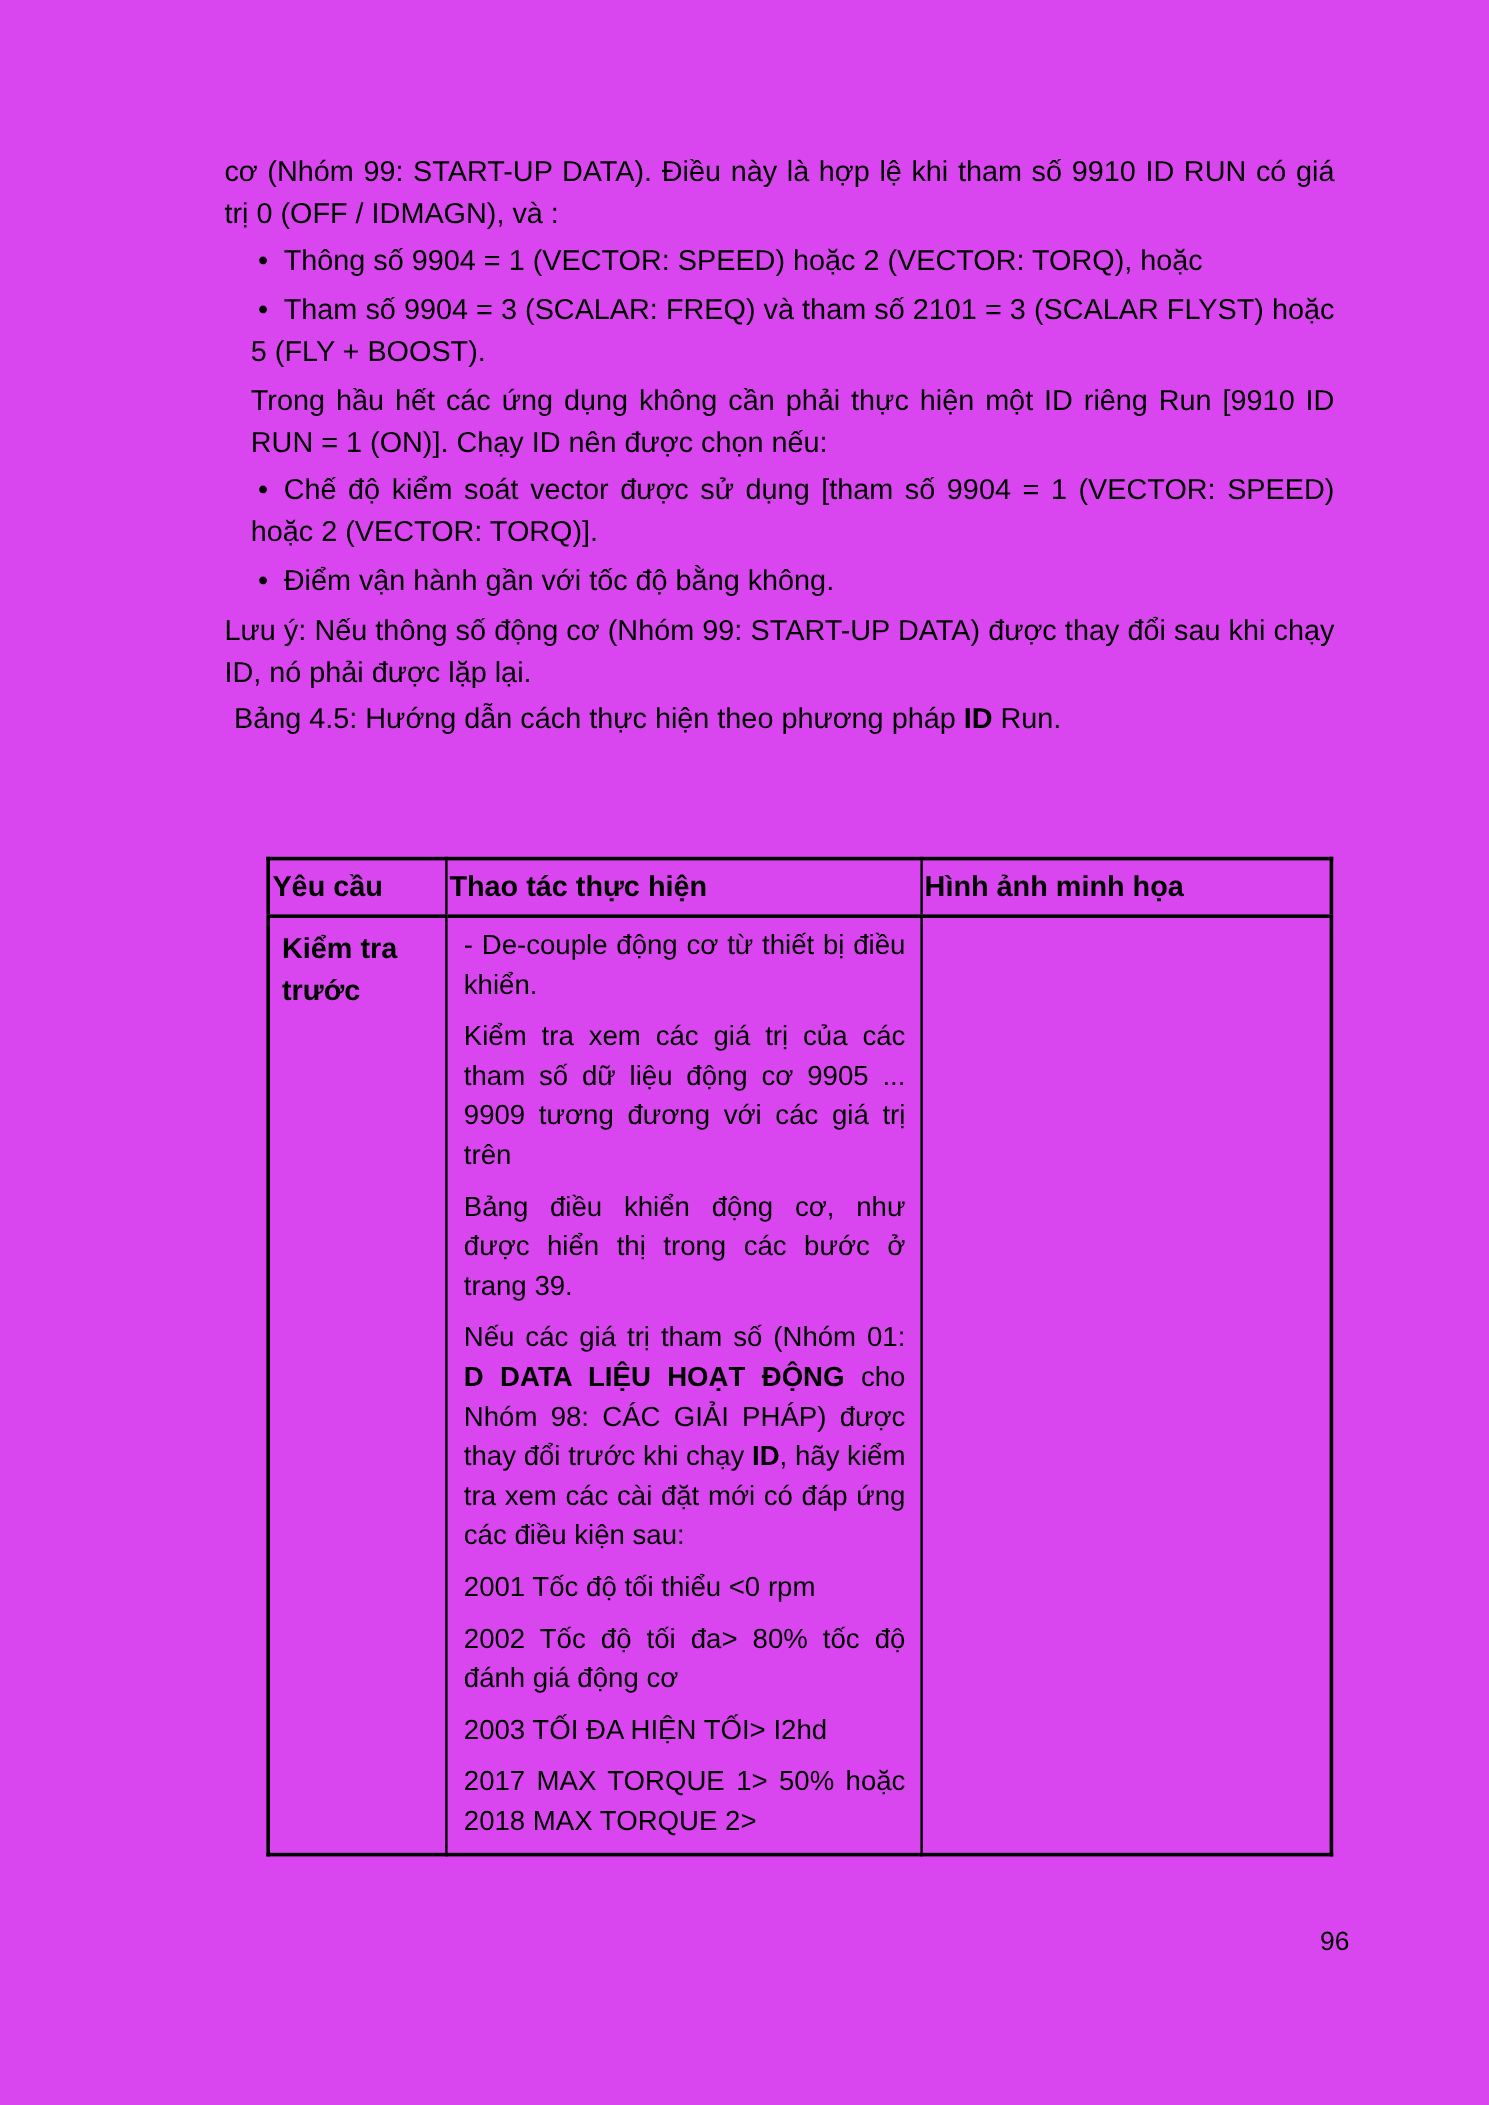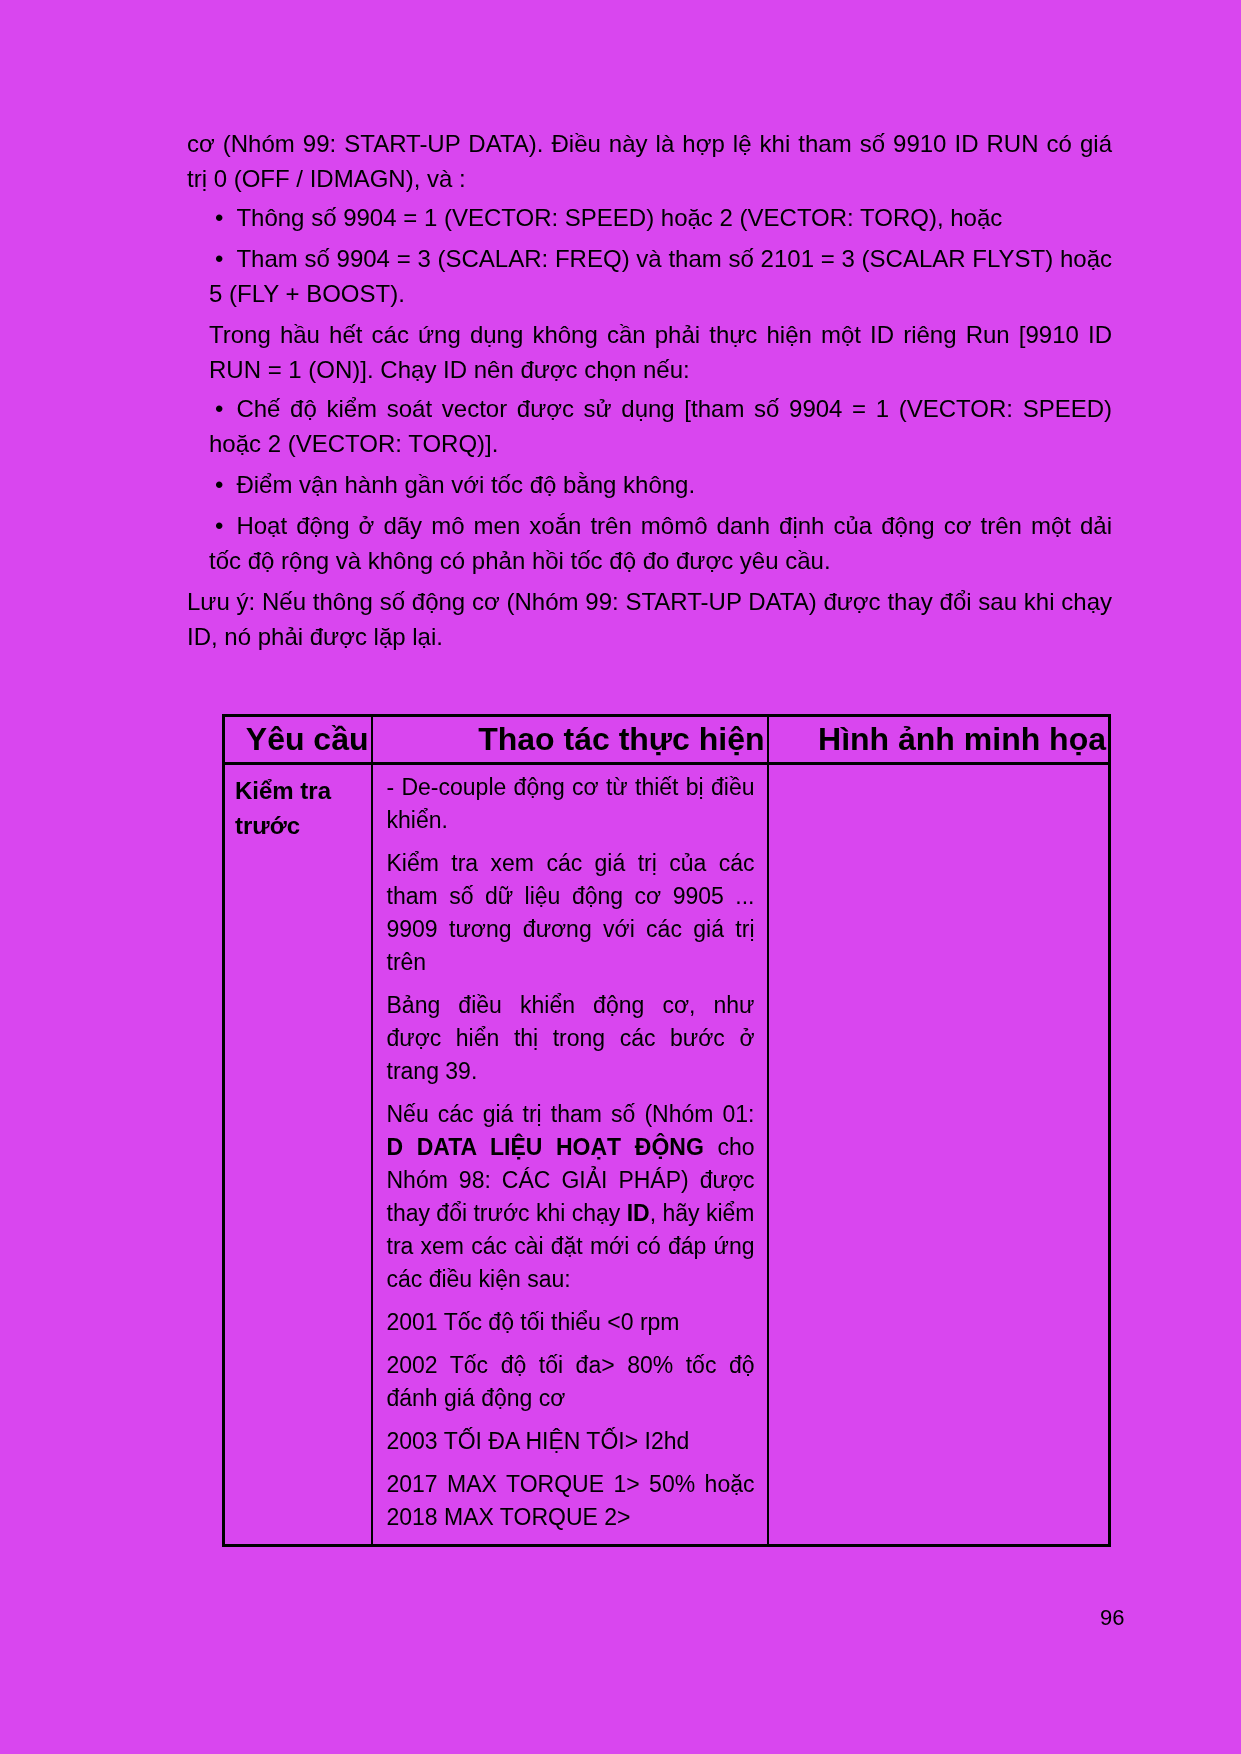--- a/index.html
+++ b/index.html
@@ -34,23 +34,23 @@
     left: 222px;
     top: 714px;
     width: 886px;
     border-collapse: collapse;
     table-layout: fixed;
     border: 3px solid #000;
   }
   .drv-table th, .drv-table td { border: 2px solid #000; }
   .drv-table th {
     height: 45px;
-    font-size: 32px;
+    font-size: 24px;
     font-weight: bold;
-    text-align: right;
+    text-align: left;
     vertical-align: middle;
     padding: 0 2px;
     border-bottom: 3px solid #000;
   }
   .drv-table tr.bodyrow { height: 752px; }
   .drv-table td { vertical-align: top; }
   td.req {
     font-weight: bold;
     font-size: 24px;
     line-height: 35px;
@@ -86,24 +86,24 @@
     <p class="bullet"><span class="bg">•</span><span>Thông số 9904 = 1 (VECTOR: SPEED) hoặc 2 (VECTOR: TORQ), hoặc</span></p>
 
     <p class="bullet"><span class="bg">•</span><span>Tham số 9904 = 3 (SCALAR: FREQ) và tham số 2101 = 3 (SCALAR FLYST) hoặc 5 (FLY + BOOST).</span></p>
 
     <p class="indent">Trong hầu hết các ứng dụng không cần phải thực hiện một ID riêng Run [9910 ID RUN = 1 (ON)]. Chạy ID nên được chọn nếu:</p>
 
     <p class="bullet"><span class="bg">•</span><span>Chế độ kiểm soát vector được sử dụng [tham số 9904 = 1 (VECTOR: SPEED) hoặc 2 (VECTOR: TORQ)].</span></p>
 
     <p class="bullet"><span class="bg">•</span><span>Điểm vận hành gần với tốc độ bằng không.</span></p>
 
-    <p class="bullet"><span class="bg">•</span><span>Hoạt động ở dãy mô men xoắn trên mômô danh định của động cơ trên một dải tốc độ rộng và không có phản hồi tốc độ đo được yêu cầu.</span></p>
 
     <p>Lưu ý: Nếu thông số động cơ (Nhóm 99: START-UP DATA) được thay đổi sau khi chạy ID, nó phải được lặp lại.</p>
 
+    <p class="caption"><span>Bảng 4.5: Hướng dẫn cách thực hiện theo phương pháp </span><span class="b">ID</span><span> Run.</span></p>
 
   </div>
 
   <table class="drv-table">
     <colgroup>
       <col style="width:148px">
       <col style="width:396px">
       <col style="width:342px">
     </colgroup>
     <tbody>

